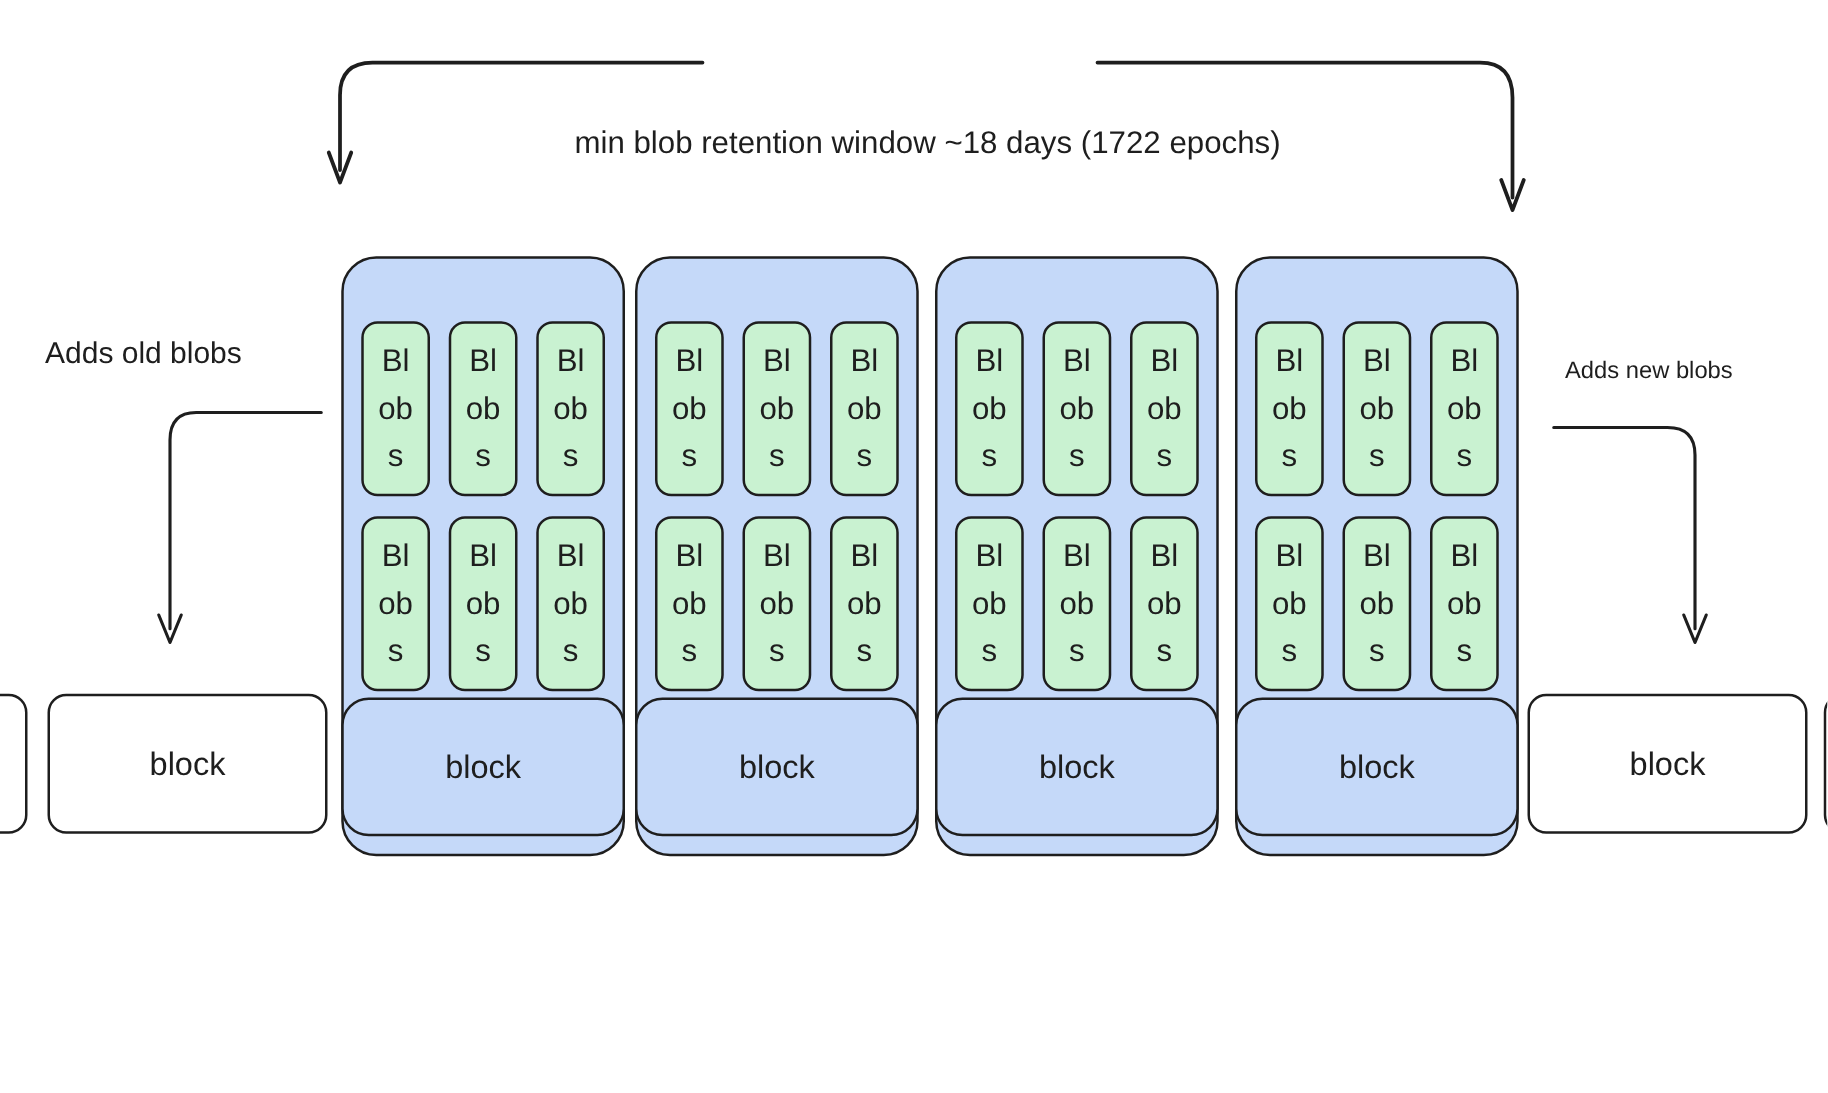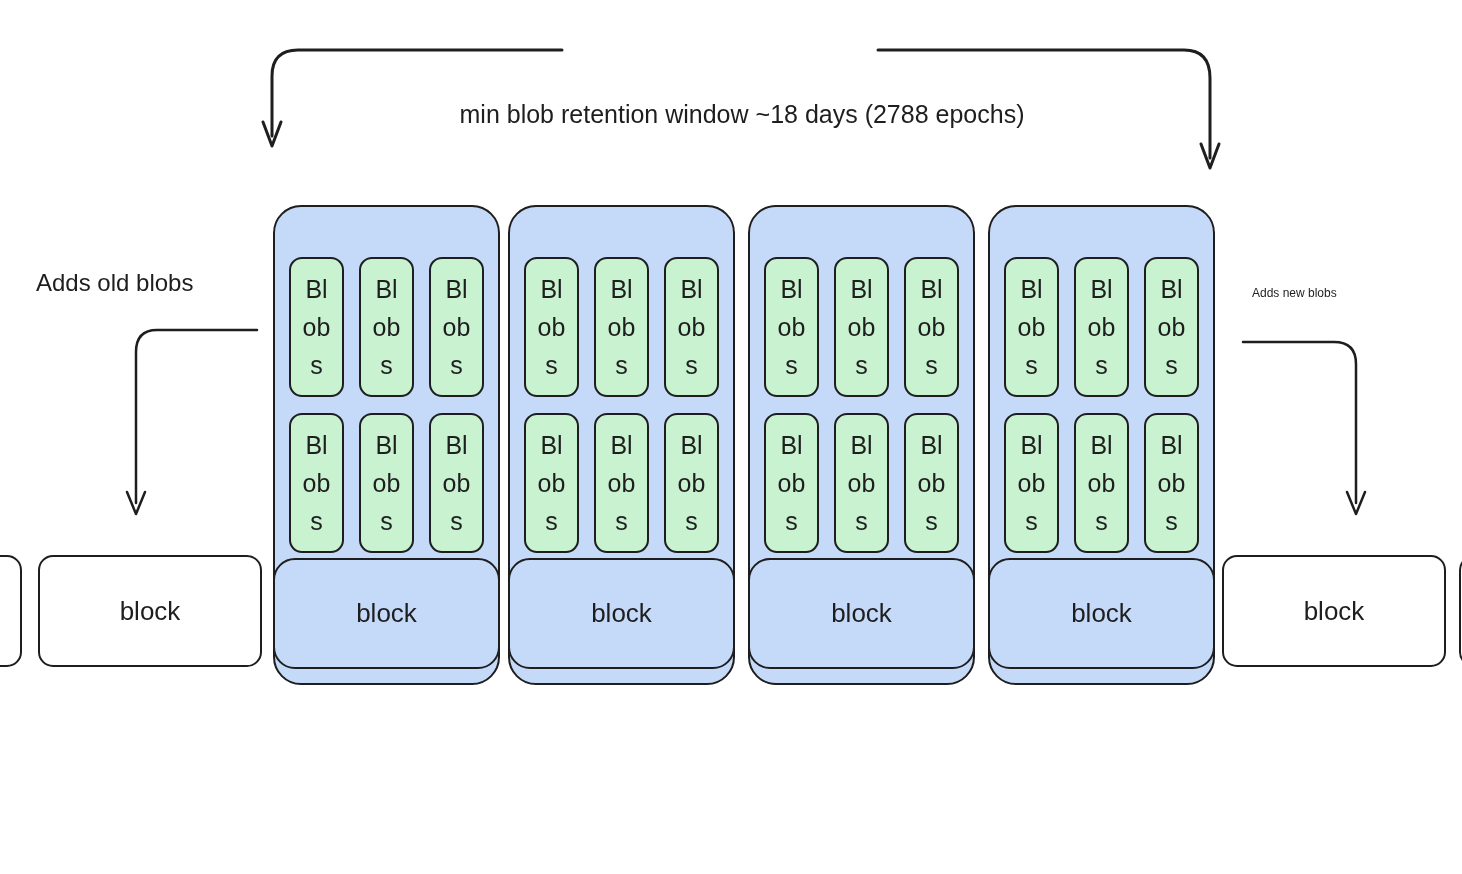--- a/index.html
+++ b/index.html
@@ -43,21 +43,21 @@
     left: 402px; top: 100px; width: 680px;
     text-align: center;
     font-size: 25px;
   }
   .drops-lbl {
     left: 36px; top: 269px;
     font-size: 24px;
   }
   .adds-lbl {
     left: 1252px; top: 286px;
-    font-size: 12px;
+    font-size: 19px;
   }
   .white-block {
     position: absolute;
     top: 555px;
     height: 112px;
     background: var(--block-fill, #ffffff);
     border: 2.5px solid var(--stroke, #1e1e1e);
     border-radius: 15px;
     display: flex;
     align-items: center;
@@ -130,21 +130,21 @@
     <g>
       <path stroke-width="2.5" d="M 257 330 L 157 330 Q 136 330 136 352 L 136 503"></path>
       <path stroke-width="2.5" d="M 127 492 L 136 514 L 145 492"></path>
     </g>
     <g>
       <path stroke-width="2.5" d="M 1243 342 L 1334 342 Q 1356 342 1356 364 L 1356 503"></path>
       <path stroke-width="2.5" d="M 1347 492 L 1356 514 L 1365 492"></path>
     </g>
   </svg>
 
-  <div class="lbl subtitle-lbl">min blob retention window ~18 days (2788 epochs)</div>
+  <div class="lbl subtitle-lbl">min blob retention window ~18 days (1722 epochs)</div>
   <div class="lbl drops-lbl">Adds old blobs</div>
   <div class="lbl adds-lbl">Adds new blobs</div>
 
   <div class="white-block partial-left"></div>
   <div class="white-block block-left">
     <span>block</span>
   </div>
 
   <div id="containers-row">
       <div class="container" style="left: 273px;">

